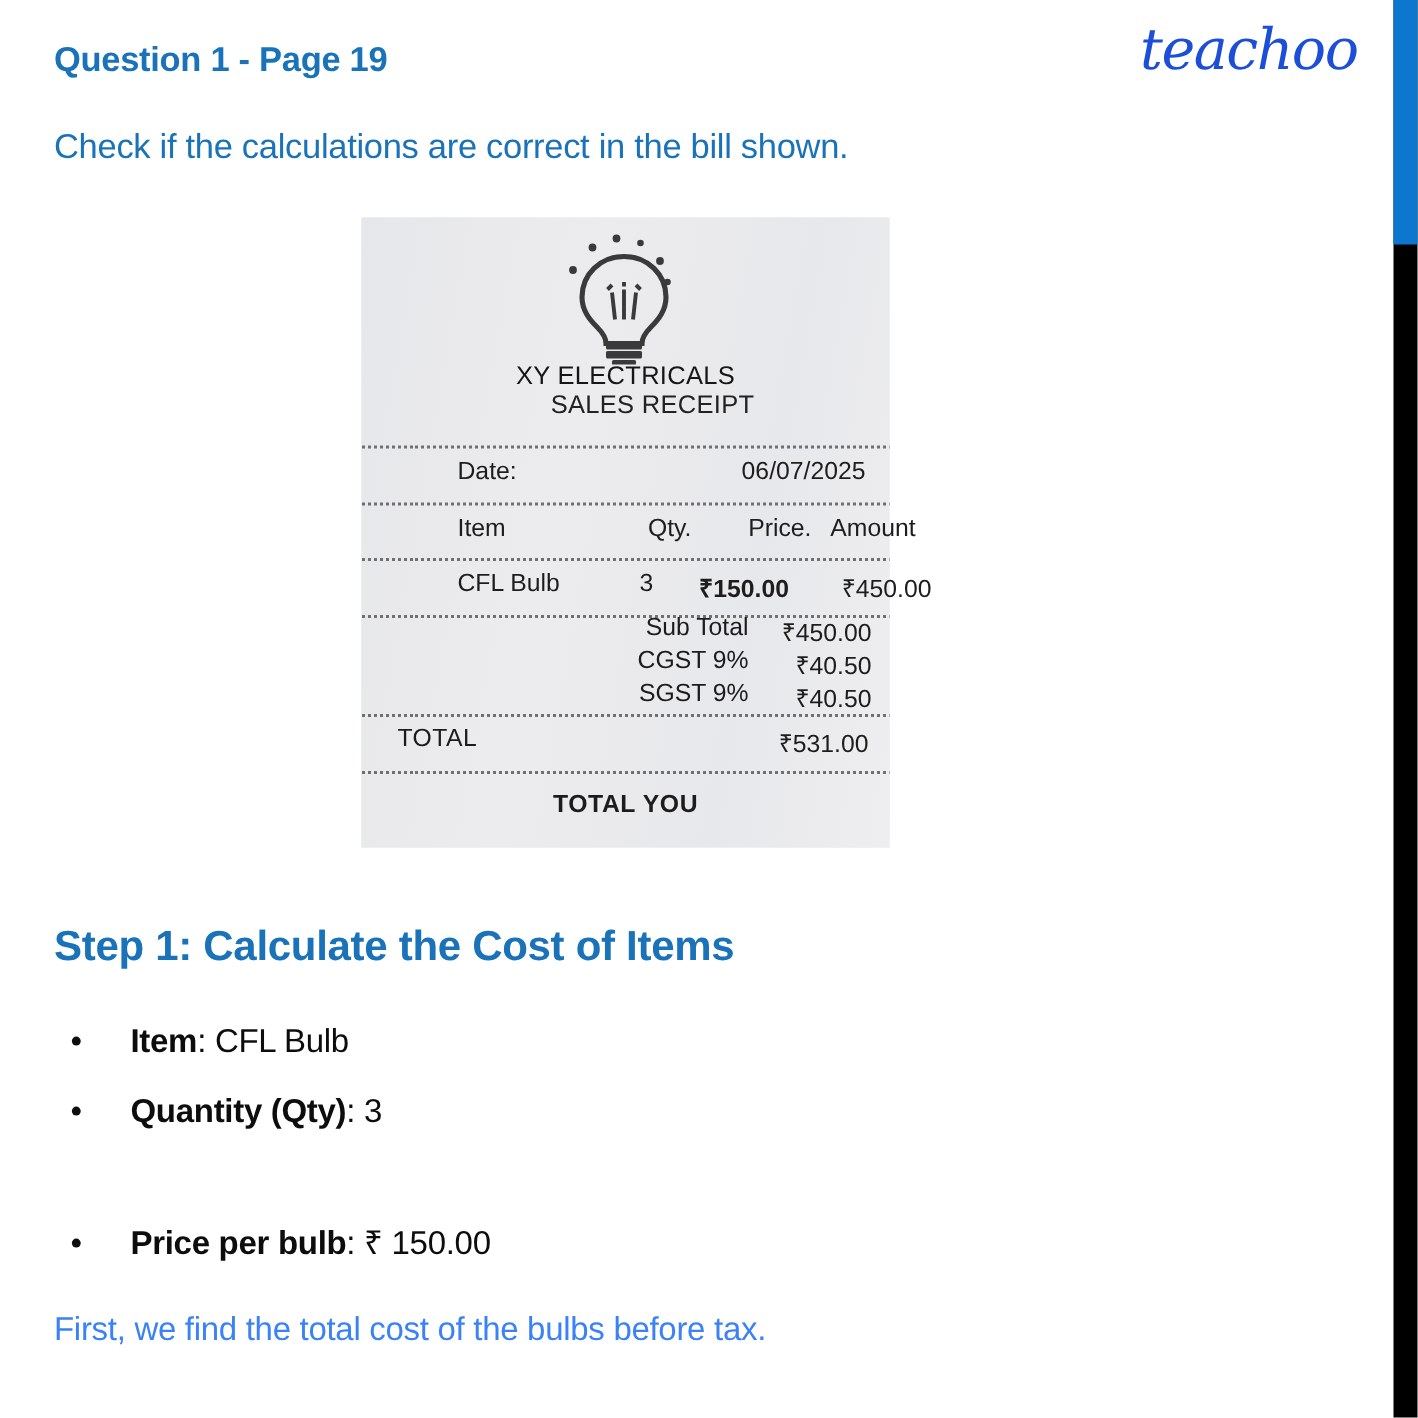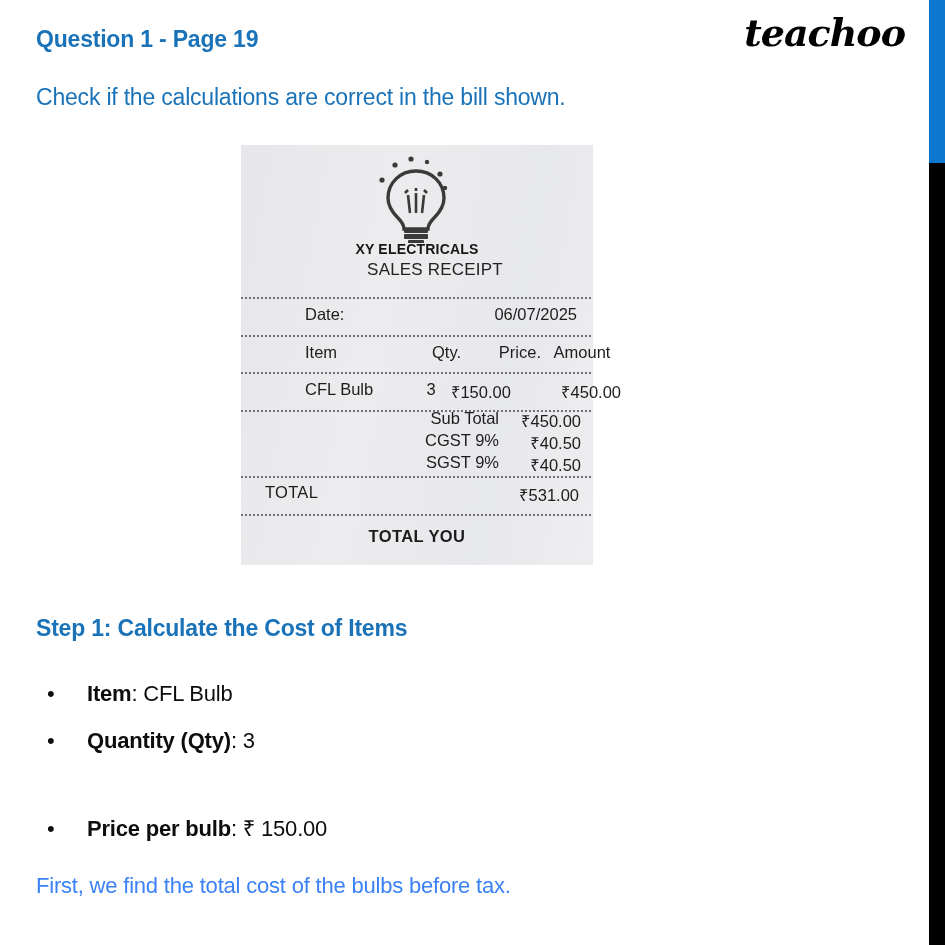--- a/index.html
+++ b/index.html
@@ -47,24 +47,24 @@
     width: 929px;
     height: 945px;
   }
 
   .brand {
     position: absolute;
     right: 24px;
     top: 14px;
     font-family: "DejaVu Serif", serif;
     font-size: 38px;
-    font-weight: bold;
+    font-weight: normal;
     font-style: italic;
     letter-spacing: -1px;
-    color: #000000;
+    color: #1d4ed8;
     line-height: 1;
   }
 
   .q-title {
     position: absolute;
     left: 36px;
     top: 26px;
     font-size: 23px;
     font-weight: bold;
     color: #1a73b8;
@@ -100,22 +100,22 @@
     top: 10px;
     width: 352px;
     height: 88px;
   }
   .r-shopname {
     position: absolute;
     left: 0;
     top: 96px;
     width: 352px;
     text-align: center;
-    font-size: 14px;
-    font-weight: bold;
+    font-size: 17px;
+    font-weight: normal;
     letter-spacing: 0.2px;
     color: #161616;
   }
   .r-doctype {
     position: absolute;
     left: 0;
     top: 115px;
     width: 388px;
     text-align: center;
     font-size: 17px;
@@ -140,21 +140,21 @@
   .r-date-label { left: 24px; top: 160px; }
   .r-date-value { right: 16px; top: 160px; text-align: right; }
 
   .r-head-item   { left: 24px;  top: 198px; }
   .r-head-qty    { left: 120px; top: 198px; width: 60px; text-align: right; }
   .r-head-price  { left: 180px; top: 198px; width: 80px; text-align: right; }
   .r-head-amount { left: 262px; top: 198px; width: 78px; text-align: center; }
 
   .r-item-name  { left: 24px;  top: 235px; }
   .r-item-qty   { left: 120px; top: 235px; width: 60px; text-align: center; }
-  .r-item-price { left: 170px; top: 235px; width: 90px; text-align: left; }
+  .r-item-price { left: 170px; top: 235px; width: 90px; text-align: center; font-weight: bold; }
   .r-item-amt   { left: 256px; top: 235px; width: 84px; text-align: right; }
 
   .r-tot-label { position: absolute; width: 150px; text-align: right; left: 108px; font-size: 16.5px; }
   .r-tot-value { position: absolute; width: 84px;  text-align: right; left: 256px; font-size: 16.5px; }
   .tl-1 { top: 264px; } .tv-1 { top: 264px; }
   .tl-2 { top: 286px; } .tv-2 { top: 286px; }
   .tl-3 { top: 308px; } .tv-3 { top: 308px; }
 
   .r-total-label { position: absolute; left: 24px; top: 338px; font-size: 16.5px; letter-spacing: 0.3px; }
   .r-total-value { position: absolute; right: 14px; top: 338px; font-size: 16.5px; }
@@ -166,21 +166,21 @@
     font-size: 16.5px;
     font-weight: bold;
     letter-spacing: 0.4px;
   }
 
   
   .step-title {
     position: absolute;
     left: 36px;
     top: 615px;
-    font-size: 23px;
+    font-size: 28px;
     font-weight: bold;
     color: #1a73b8;
     letter-spacing: -0.2px;
     white-space: nowrap;
   }
   .bullet {
     position: absolute;
     left: 45px;
     font-size: 22px;
     color: #0d0d0d;

